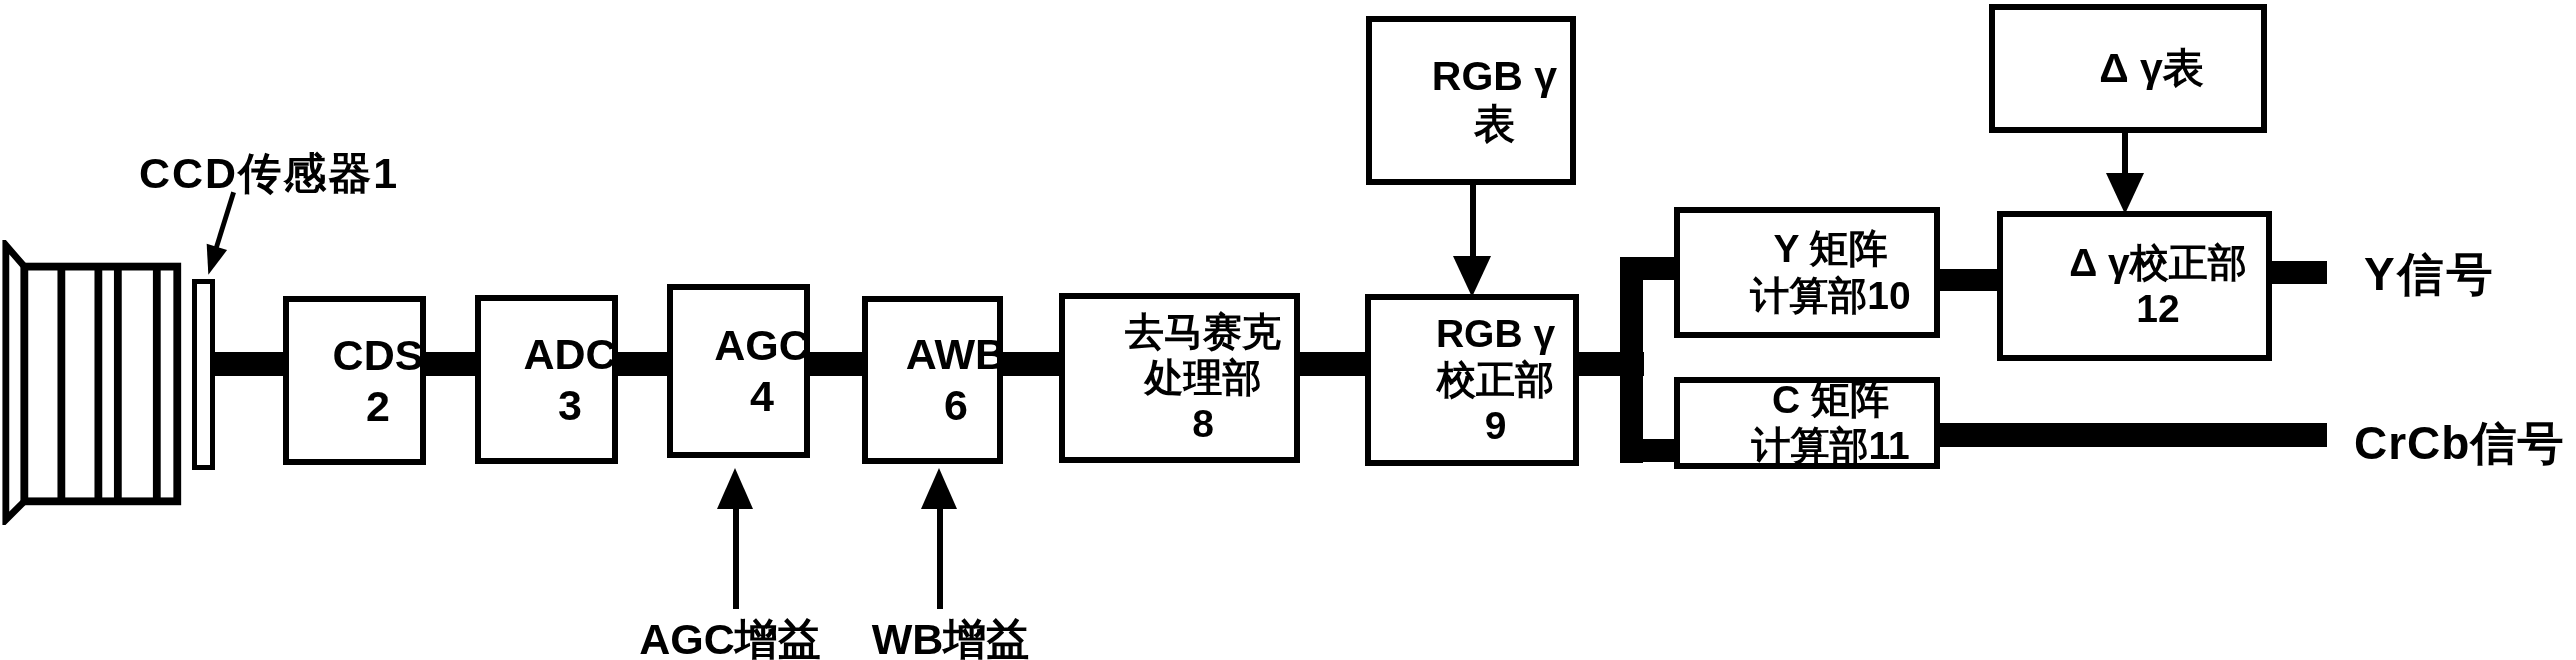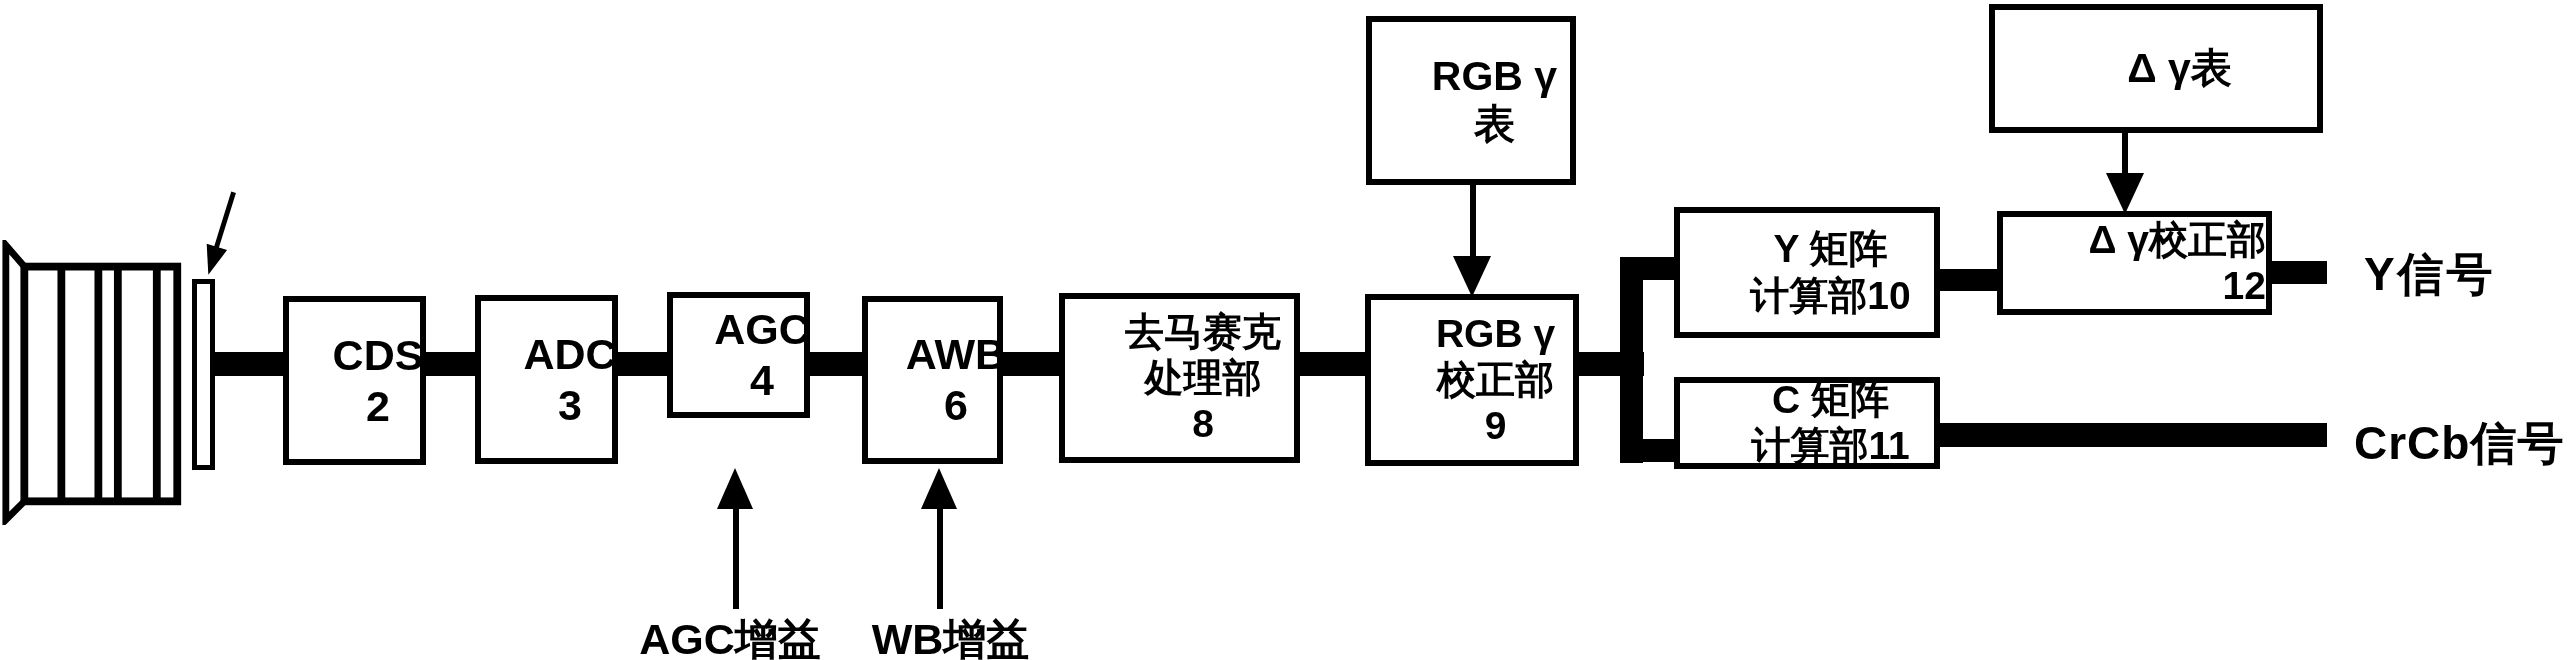--- a/index.html
+++ b/index.html
@@ -73,21 +73,21 @@
   <div class="box f44" style="left:283px; top:296px; width:143px; height:169px;">
     <span>CDS</span>
     <span>2</span>
   </div>
 
   <div class="box f44" style="left:475px; top:295px; width:143px; height:169px;text-align:right;">
     <span>ADC</span>
     <span>3</span>
   </div>
 
-  <div class="box f44" style="left:667px; top:292px; width:143px; height:126px;">
+  <div class="box f44" style="left:667px; top:284px; width:143px; height:174px;">
     <span>AGC</span>
     <span>4</span>
   </div>
 
   <div class="box f44" style="left:862px; top:296px; width:141px; height:168px;">
     <span>AWB</span>
     <span>6</span>
   </div>
 
   <div class="box f40" style="left:1059px; top:293px; width:241px; height:170px;">
@@ -110,25 +110,25 @@
   <div class="box f40" style="left:1674px; top:207px; width:266px; height:131px;">
     <span>Y 矩阵</span>
     <span>计算部10</span>
   </div>
 
   <div class="box f40" style="left:1674px; top:377px; width:266px; height:92px;">
     <span>C 矩阵</span>
     <span>计算部11</span>
   </div>
 
-  <div class="box f42" style="left:1989px; top:3.9px; width:334px; height:129px;">
+  <div class="box f42" style="left:1989px; top:3.9px; width:278px; height:129px;">
     <span>Δ γ表</span>
   </div>
 
-  <div class="box f40" style="left:1997px; top:211px; width:275px; height:104px;align-items:flex-end;">
+  <div class="box f40" style="left:1997px; top:211px; width:275px; height:150px;">
     <span>Δ γ校正部</span>
     <span>12</span>
   </div>
 
   <div>
     <div class="shaft-v" style="left:1470px; top:184px; width:5.9px; height:80px;"></div>
     <div class="head-down" style="left:1453px; top:256px;"></div>
   </div>
 
   <div>
@@ -144,20 +144,21 @@
   <div>
     <div class="head-up" style="left:921px; top:468px;"></div>
     <div class="shaft-v" style="left:937px; top:500px; width:5.9px; height:109px;"></div>
   </div>
 
   <svg style="left:185px; top:185px; z-index:3;" width="70" height="98" viewBox="0 0 72 100">
     <line x1="50" y1="7" x2="31" y2="68" stroke="#000000" stroke-width="5"></line>
     <polygon points="24,92 43.3,66.5 22.3,60.1" fill="#000000"></polygon>
   </svg>
 
+  <div class="label f44" style="left:139px; top:145px; letter-spacing:2px;">CCD传感器1</div>
 
   <div class="label f44" style="left:625px; top:611px; width:210px; text-align:center;">AGC增益</div>
 
   <div class="label f44" style="left:857px; top:611px; width:187px; text-align:center;">WB增益</div>
 
   <div class="label f47" style="left:2354px; top:413px; letter-spacing:1px;">CrCb信号</div>
 
   <div class="label f47" style="left:2364px; top:244px; letter-spacing:2.9px;">Y信号</div>
 
 </div>

